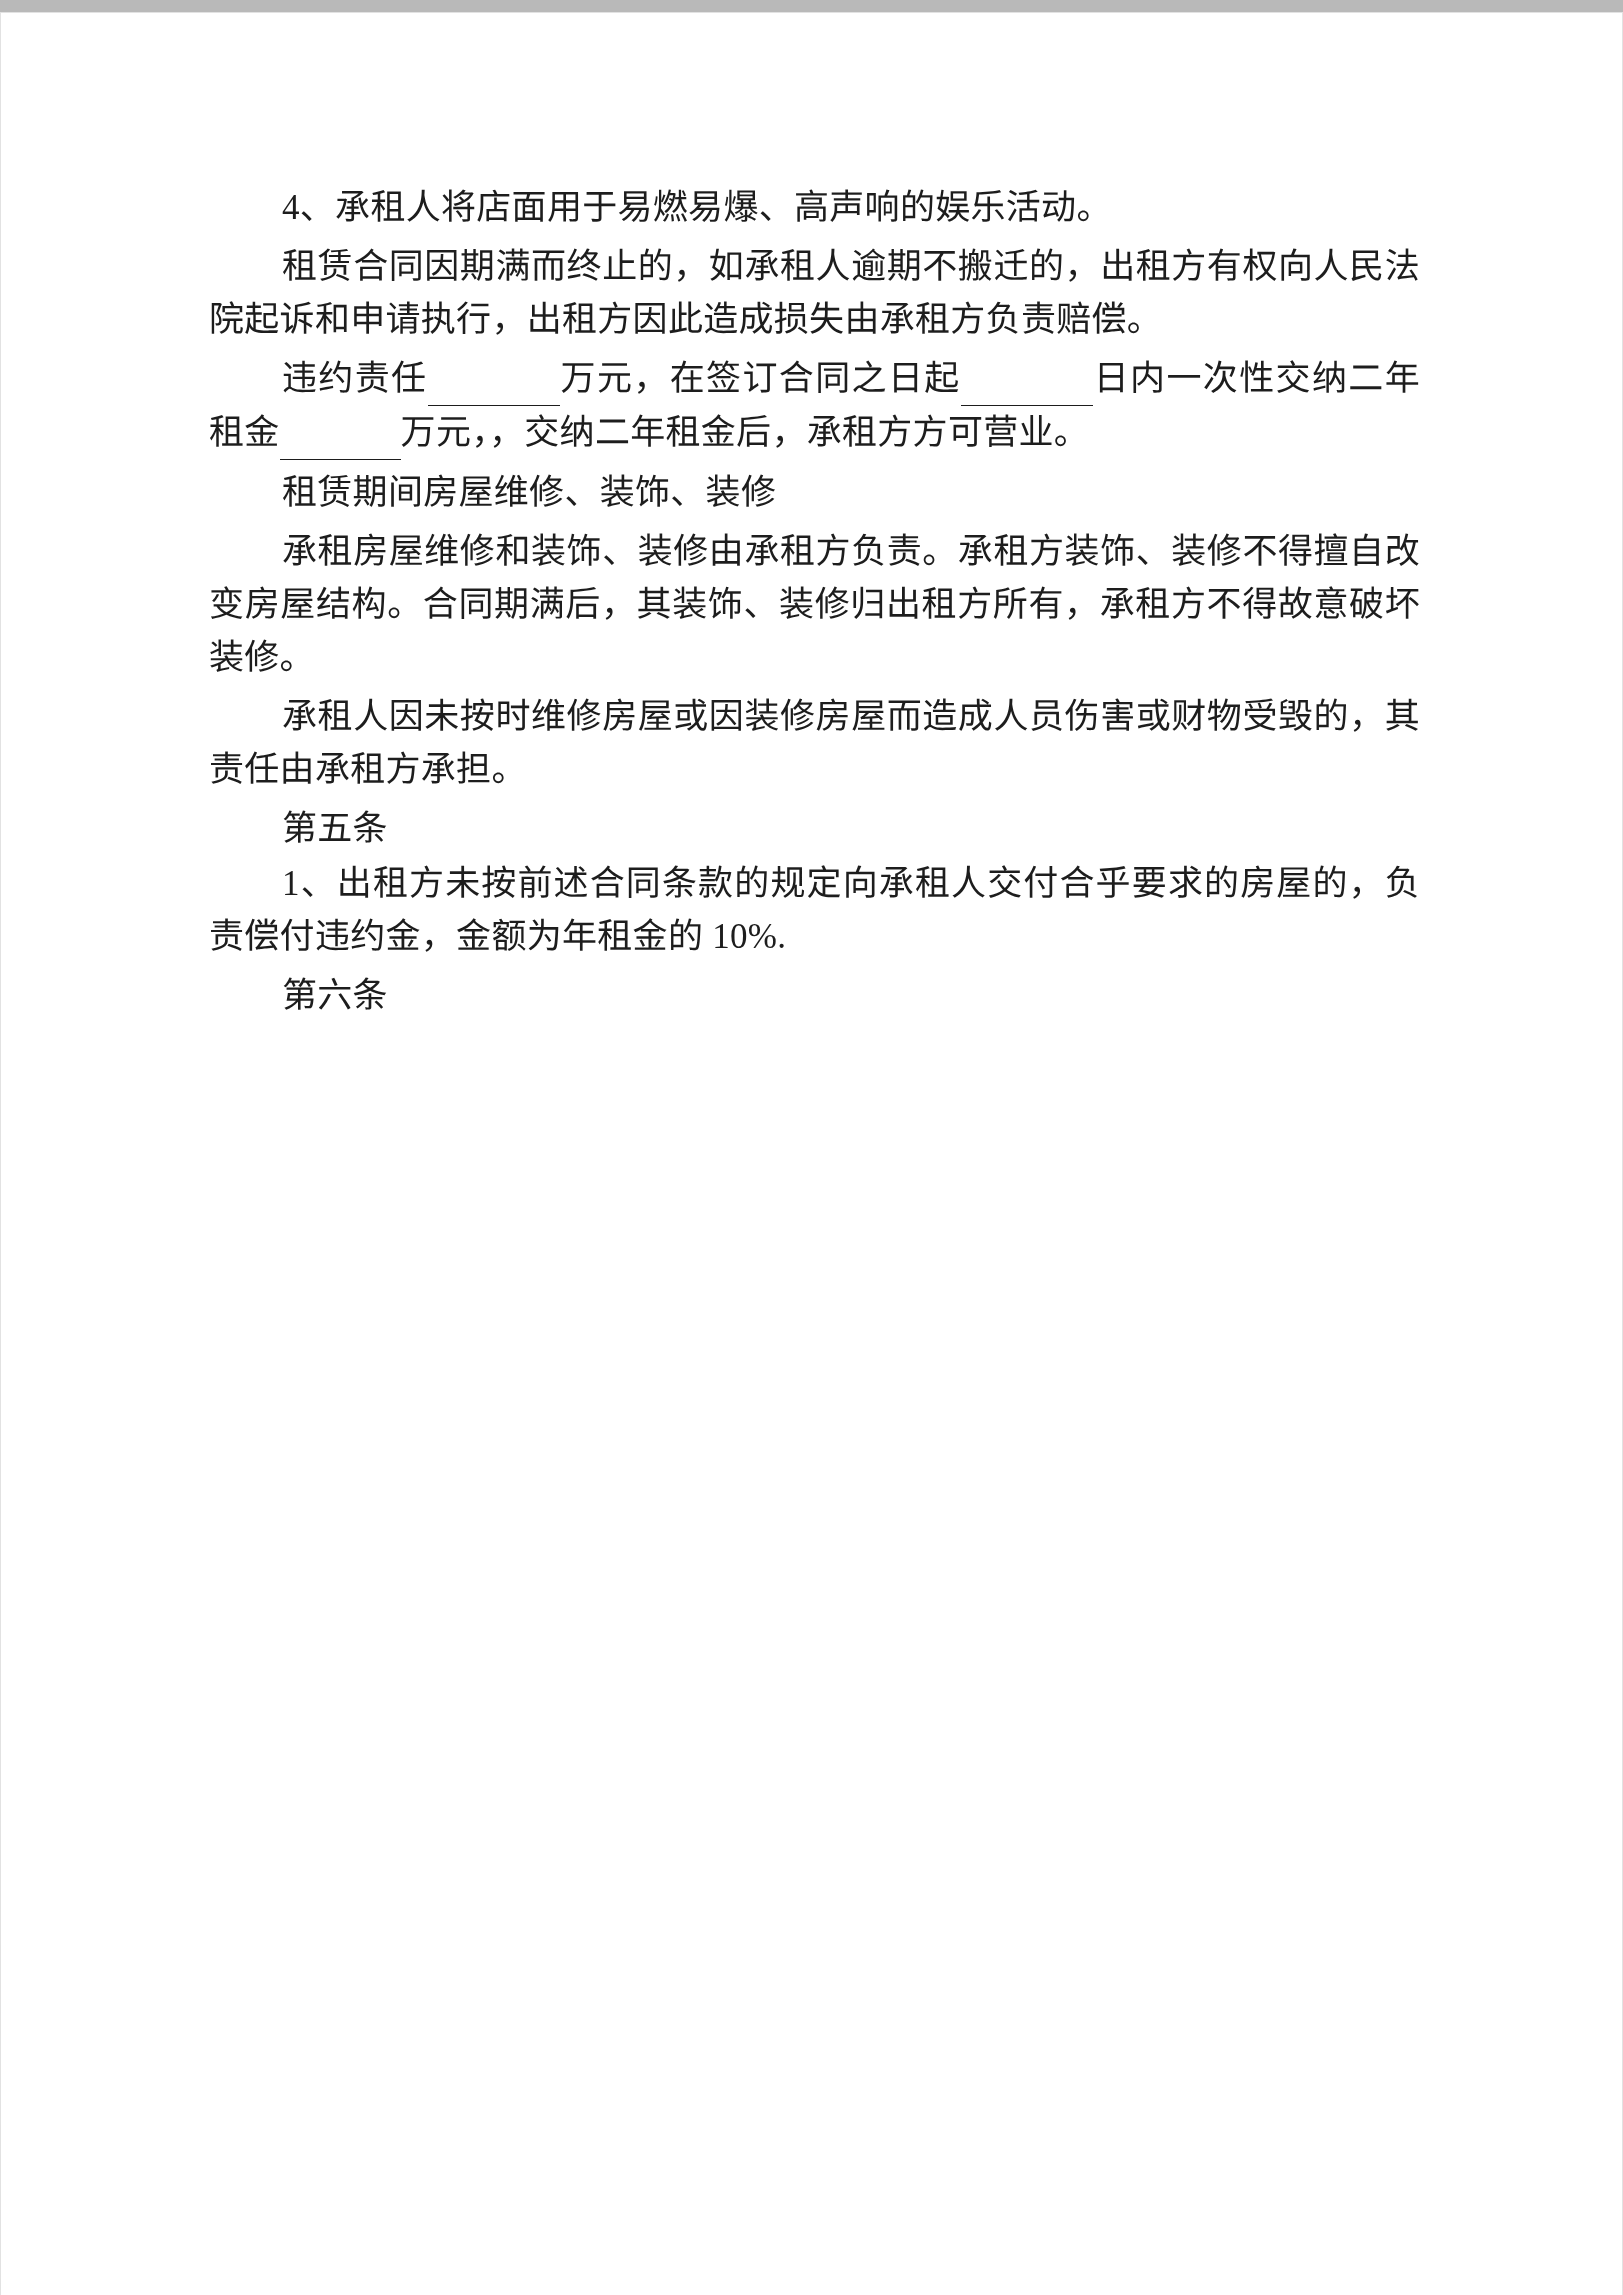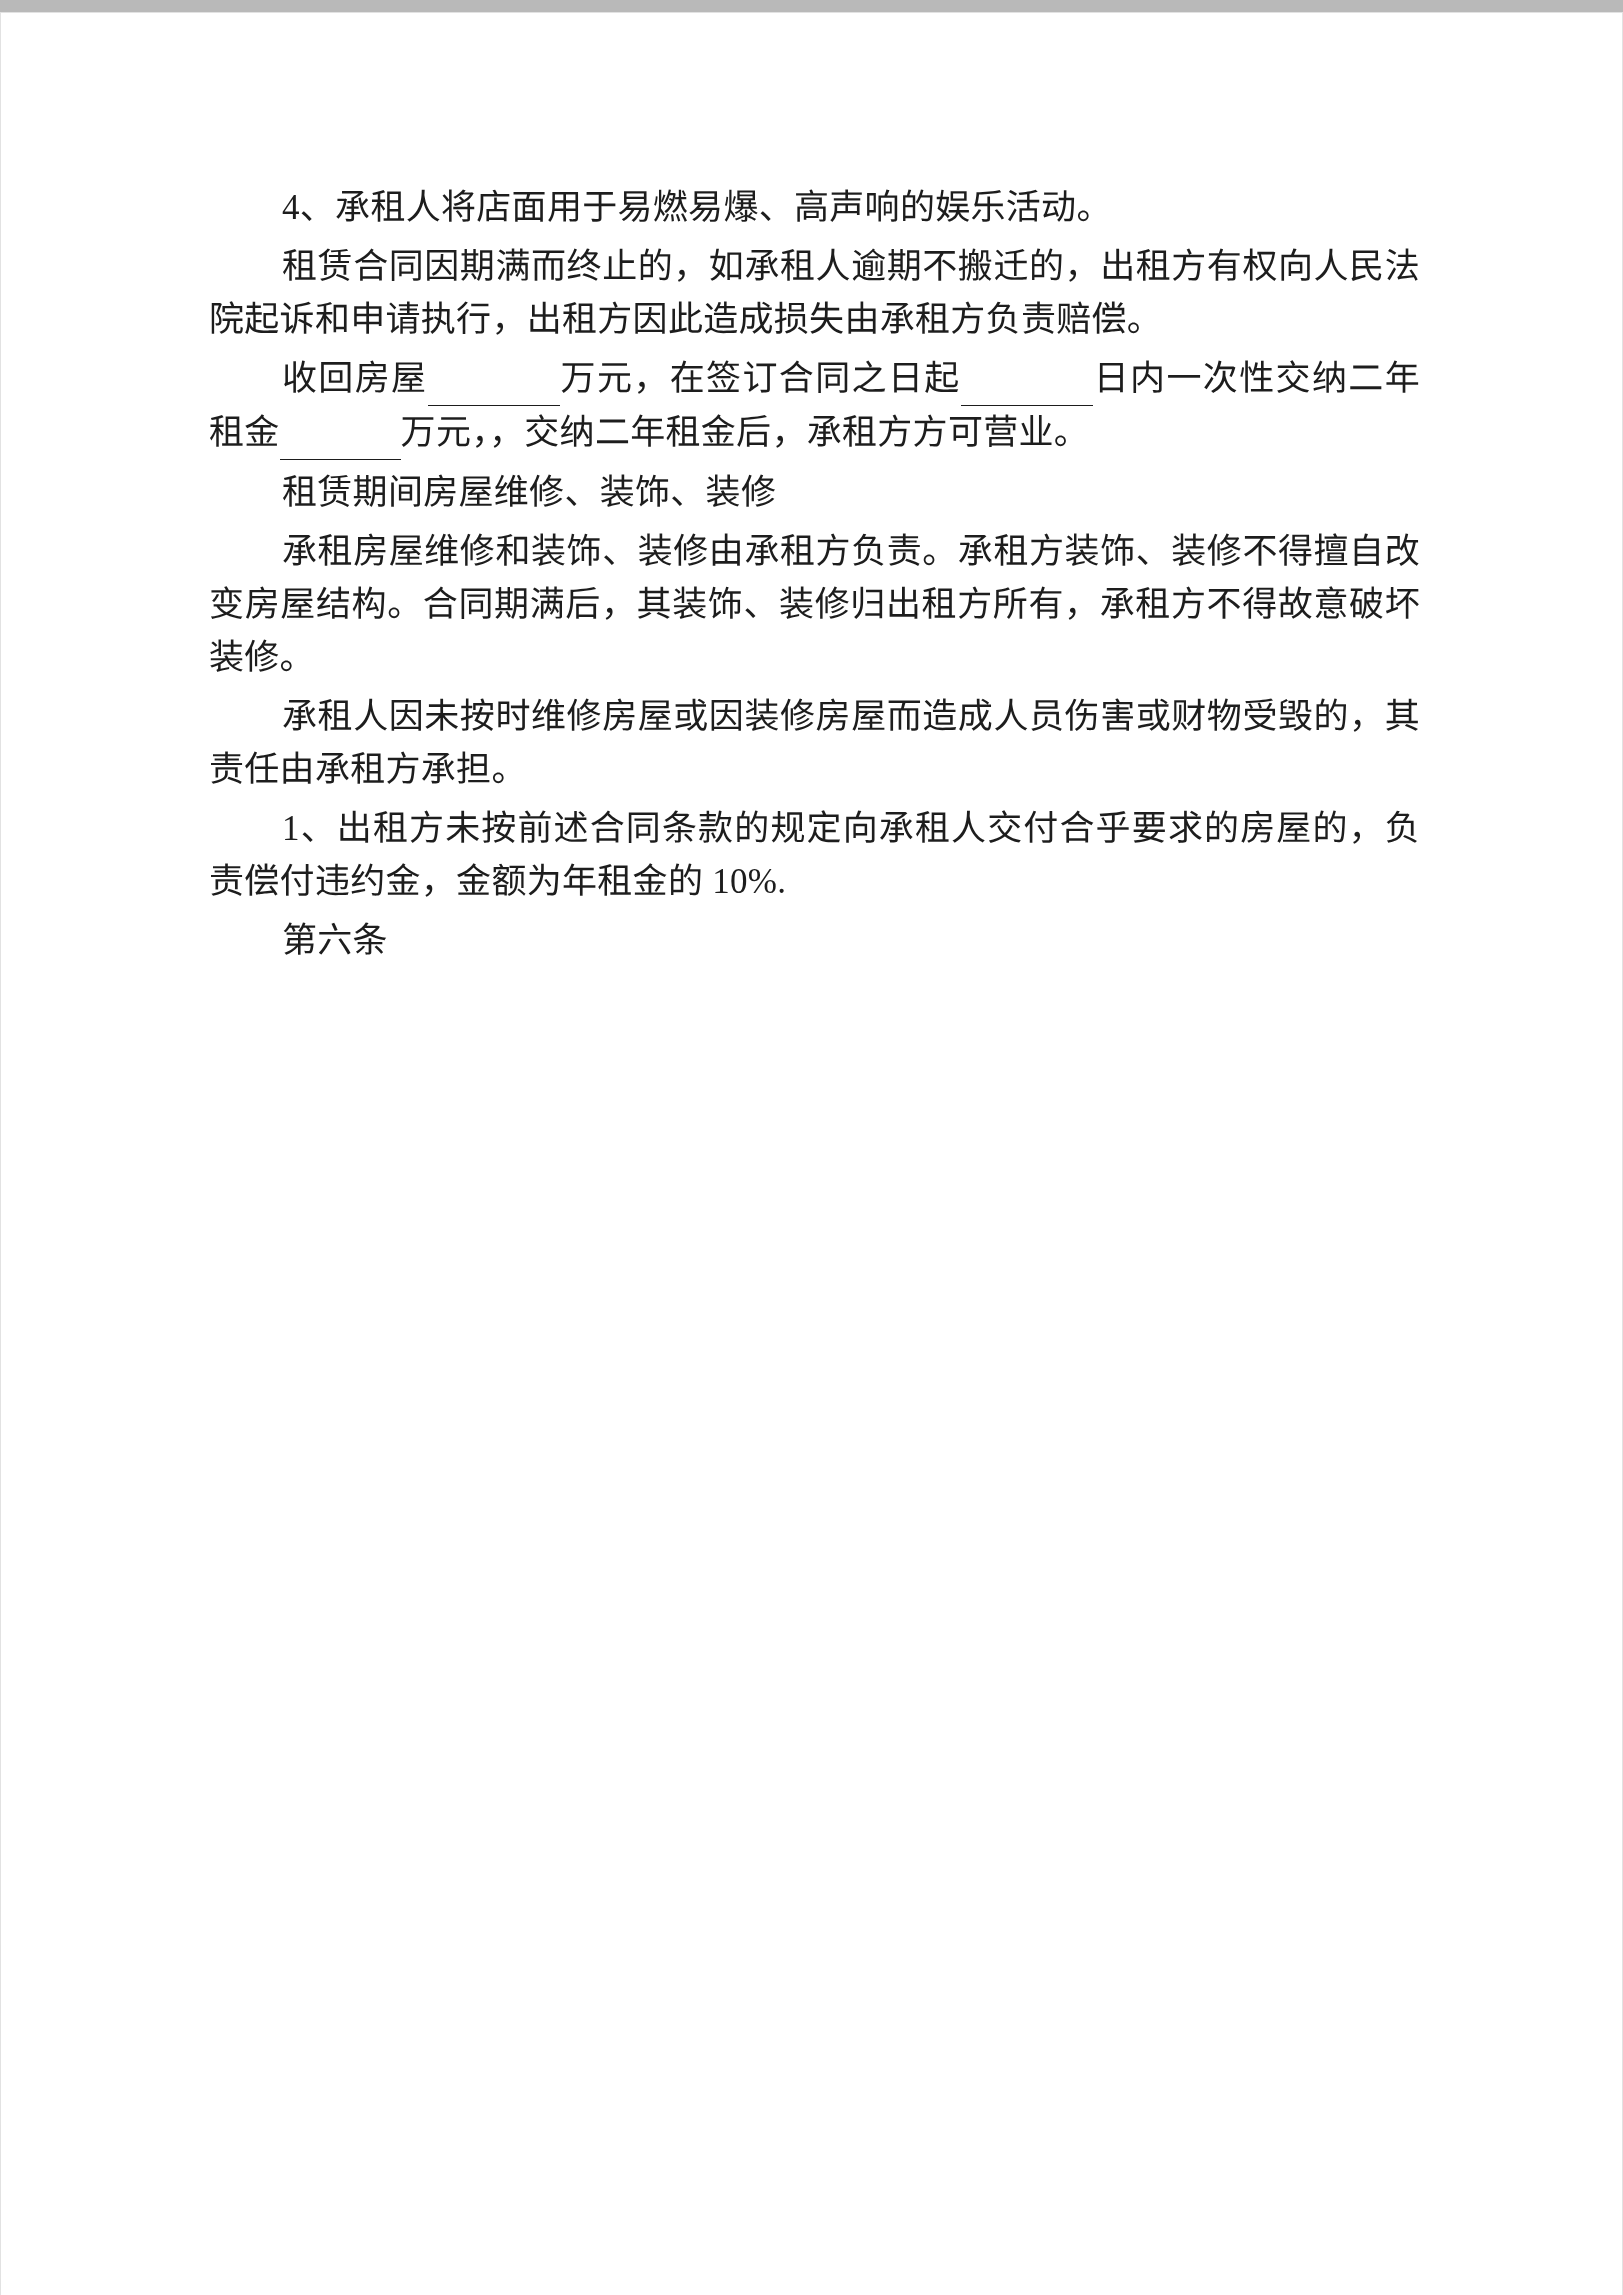--- a/index.html
+++ b/index.html
@@ -47,21 +47,22 @@
   .b-mid { width: 121px; }
   .b-long { width: 132px; }
 </style>
 </head>
 <body>
 
 <div class="page">
   <div class="doc-body" id="doc-body">
       <p class="indent "><span>4、承租人将店面用于易燃易爆、高声响的娱乐活动。</span></p>
       <p class="indent "><span>租赁合同因期满而终止的，如承租人逾期不搬迁的，出租方有权向人民法院起诉和申请执行，出租方因此造成损失由承租方负责赔偿。</span></p>
-      <p class="indent "><span>收回房屋</span><span class="blank b-long">&nbsp;</span><span>万元，在签订合同之日起</span><span class="blank b-long">&nbsp;</span><span>日内一次性交纳二年租金</span><span class="blank b-mid">&nbsp;</span><span>万元，，交纳二年租金后，承租方方可营业。</span></p>
+      <p class="indent "><span>违约责任</span><span class="blank b-long">&nbsp;</span><span>万元，在签订合同之日起</span><span class="blank b-long">&nbsp;</span><span>日内一次性交纳二年租金</span><span class="blank b-mid">&nbsp;</span><span>万元，，交纳二年租金后，承租方方可营业。</span></p>
       <p class="indent "><span>租赁期间房屋维修、装饰、装修</span></p>
       <p class="indent "><span>承租房屋维修和装饰、装修由承租方负责。承租方装饰、装修不得擅自改变房屋结构。合同期满后，其装饰、装修归出租方所有，承租方不得故意破坏装修。</span></p>
       <p class="indent "><span>承租人因未按时维修房屋或因装修房屋而造成人员伤害或财物受毁的，其责任由承租方承担。</span></p>
+      <p class="indent tight"><span>第五条</span></p>
       <p class="indent "><span>1、出租方未按前述合同条款的规定向承租人交付合乎要求的房屋的，负责偿付违约金，金额为年租金的 10%.</span></p>
       <p class="indent "><span>第六条</span></p>
     </div>
 </div>
 
 
 </body></html>

